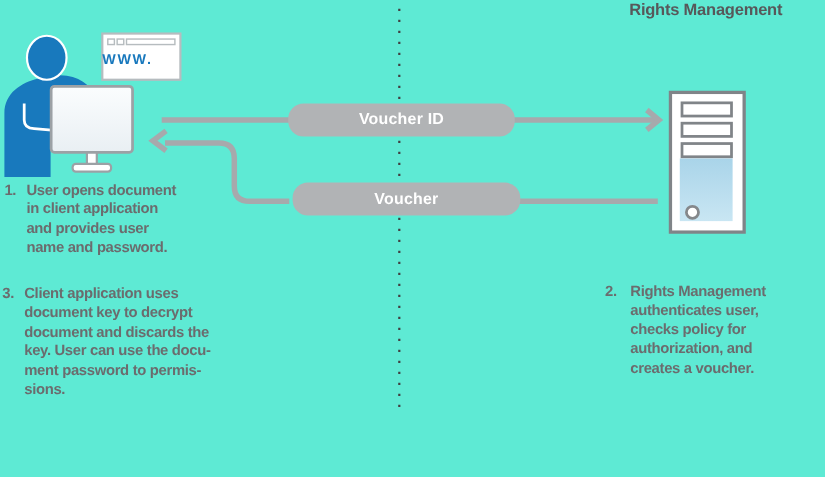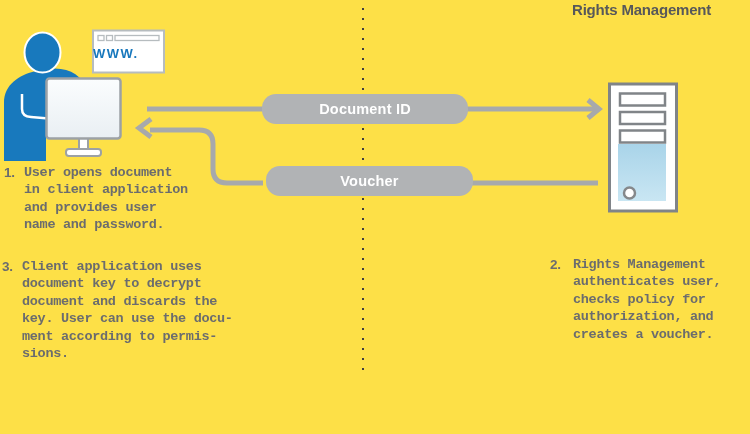--- a/index.html
+++ b/index.html
@@ -2,21 +2,21 @@
 <html><head>
 <meta charset="utf-8">
 <style>
   * { margin: 0; padding: 0; box-sizing: border-box; }
   html, body { background: #ffffff; }
   body { font-family: "Liberation Sans", sans-serif; }
   #stage {
     position: relative;
     width: 750px;
     height: 434px;
-    background: #fde047;
+    background: #5eead4;
     overflow: hidden;
   }
   #diagram-svg {
     position: absolute;
     left: 0; top: 0;
     width: 750px; height: 434px;
   }
   .pill {
     position: absolute;
     height: 30px;
@@ -58,21 +58,21 @@
     position: absolute;
     display: flex;
     color: #6b6c6e;
     font-size: 13.5px;
     font-weight: 700;
     line-height: 17.4px;
     letter-spacing: -0.3px;
     z-index: 4;
   }
   .step .num { flex: 0 0 auto; }
-  .step .lines { white-space: pre-line; font-family: Liberation Mono, monospace; }
+  .step .lines { white-space: pre-line; }
   #step-1 { left: 4px;   top: 164px; }
   #step-1 .num { width: 20px; }
   #step-3 { left: 2px;   top: 258px; }
   #step-3 .num { width: 20px; }
   #step-2 { left: 550px; top: 256px; }
   #step-2 .num { width: 23px; }
 </style>
 </head>
 <body>
 
@@ -131,21 +131,21 @@
       <rect x="620" y="130.5" width="45" height="12" fill="#ffffff" stroke="#808488" stroke-width="2.5"></rect>
       <circle cx="629.5" cy="193" r="5.5" fill="#ffffff" stroke="#85888b" stroke-width="2.5"></circle>
     </g>
   </svg>
 
   <div class="server-title">Rights Management</div>
 
   <div class="www-label">WWW.</div>
 
   <div class="pill" id="pill-document-id">
-    <span>Document ID</span>
+    <span>Voucher ID</span>
   </div>
 
   <div class="pill" id="pill-voucher">
     <span>Voucher</span>
   </div>
 
   <div class="step" id="step-1">
     <span class="num">1.</span>
     <span class="lines">User opens document
 in client application
@@ -161,17 +161,17 @@
 authorization, and
 creates a voucher.</span>
   </div>
 
   <div class="step" id="step-3">
     <span class="num">3.</span>
     <span class="lines">Client application uses
 document key to decrypt
 document and discards the
 key. User can use the docu-
-ment according to permis-
+ment password to permis-
 sions.</span>
   </div>
 
 </div>
 
 </body></html>

